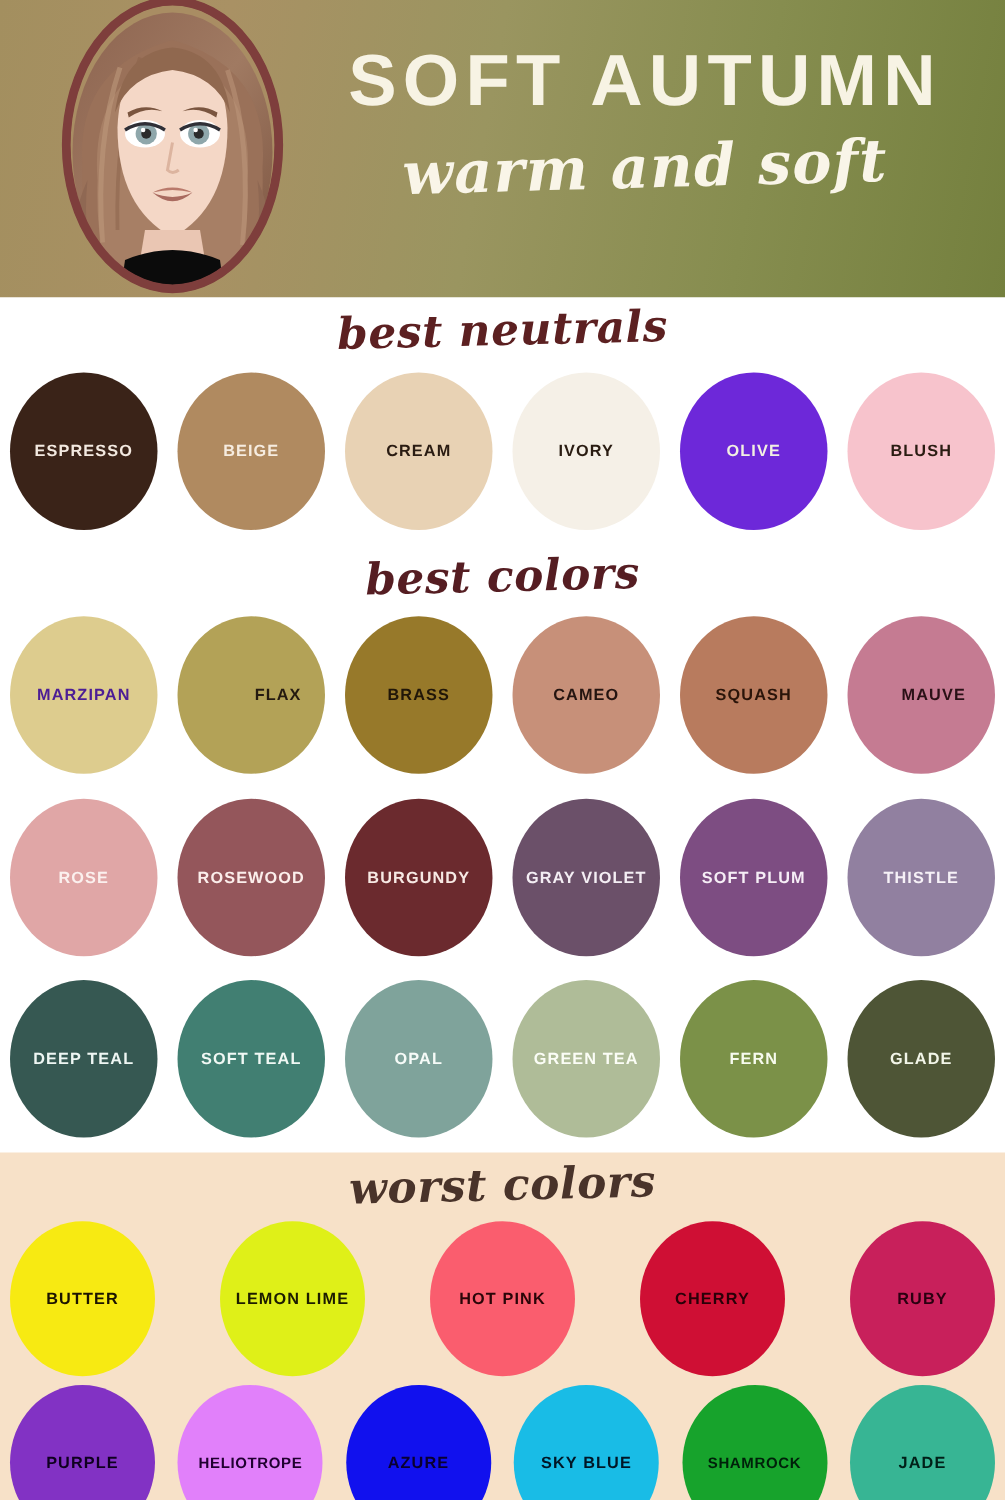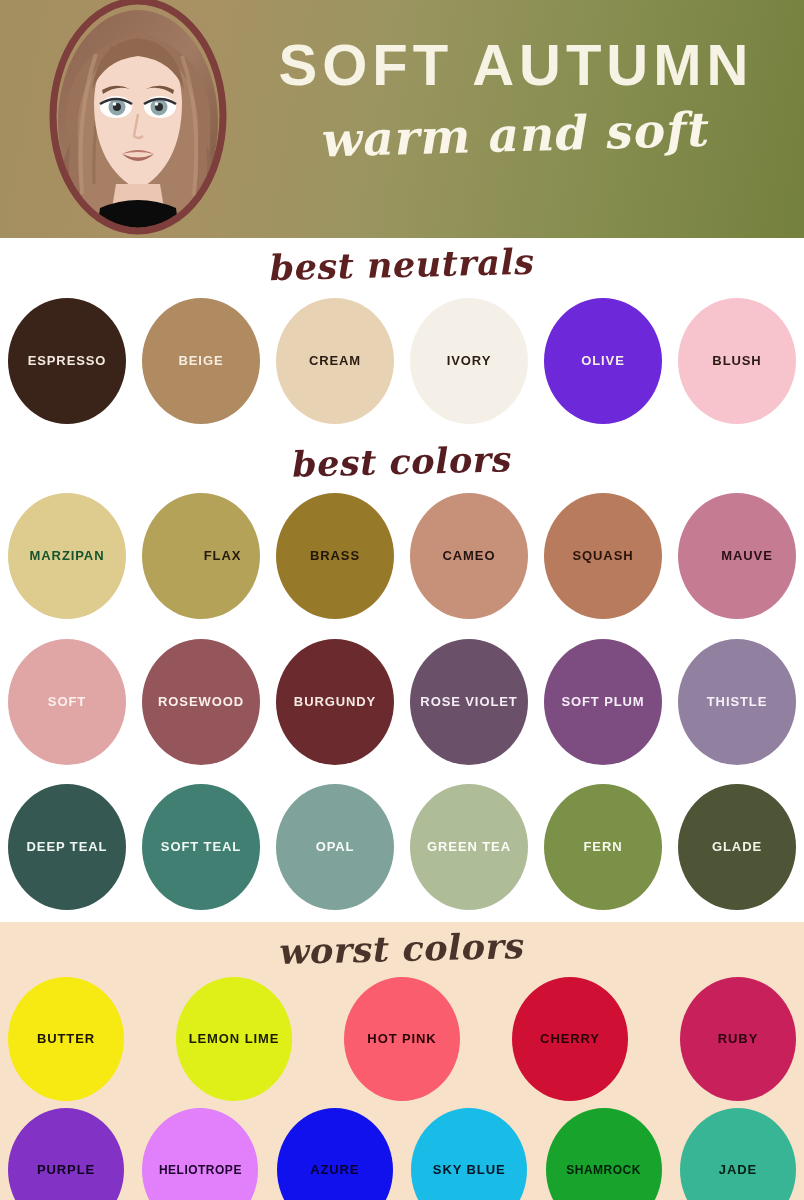--- a/index.html
+++ b/index.html
@@ -220,51 +220,51 @@
         <span class="label" style="color:#2a1c12;">BLUSH</span>
       </div>
     </div>
   </div>
 
   <div class="section best">
     <div class="script-head colors">best colors</div>
 
     <div class="row colors-row">
       <div class="swatch" style="background:#ddcc8e;">
-        <span class="label" style="color:#14532d;">MARZIPAN</span>
+        <span class="label" style="color:#4c1d95;">MARZIPAN</span>
       </div>
       <div class="swatch" style="background:#b3a257;">
         <span class="label" style="color:#241a10;margin-left:43px;">FLAX</span>
       </div>
       <div class="swatch" style="background:#97792a;">
         <span class="label" style="color:#201608;">BRASS</span>
       </div>
       <div class="swatch" style="background:#c79079;">
         <span class="label" style="color:#241410;">CAMEO</span>
       </div>
       <div class="swatch" style="background:#b87b5e;">
         <span class="label" style="color:#2a1409;">SQUASH</span>
       </div>
       <div class="swatch" style="background:#c57b92;">
         <span class="label" style="color:#2a1016;margin-left:20px;">MAUVE</span>
       </div>
     </div>
 
     <div class="row plain-row">
       <div class="swatch" style="background:#e0a6a6;">
-        <span class="label" style="color:#fbf0ee;">SOFT</span>
+        <span class="label" style="color:#fbf0ee;">ROSE</span>
       </div>
       <div class="swatch" style="background:#94565b;">
         <span class="label" style="color:#fbeeeb;">ROSEWOOD</span>
       </div>
       <div class="swatch" style="background:#6b2a2e;">
         <span class="label" style="color:#f7e9e4;">BURGUNDY</span>
       </div>
       <div class="swatch" style="background:#6b5069;">
-        <span class="label" style="color:#f4eef4;">ROSE VIOLET</span>
+        <span class="label" style="color:#f4eef4;">GRAY VIOLET</span>
       </div>
       <div class="swatch" style="background:#7d4d82;">
         <span class="label" style="color:#f6eef6;">SOFT PLUM</span>
       </div>
       <div class="swatch" style="background:#9180a0;">
         <span class="label" style="color:#f6f1f7;">THISTLE</span>
       </div>
     </div>
 
     <div class="row teal-row">

